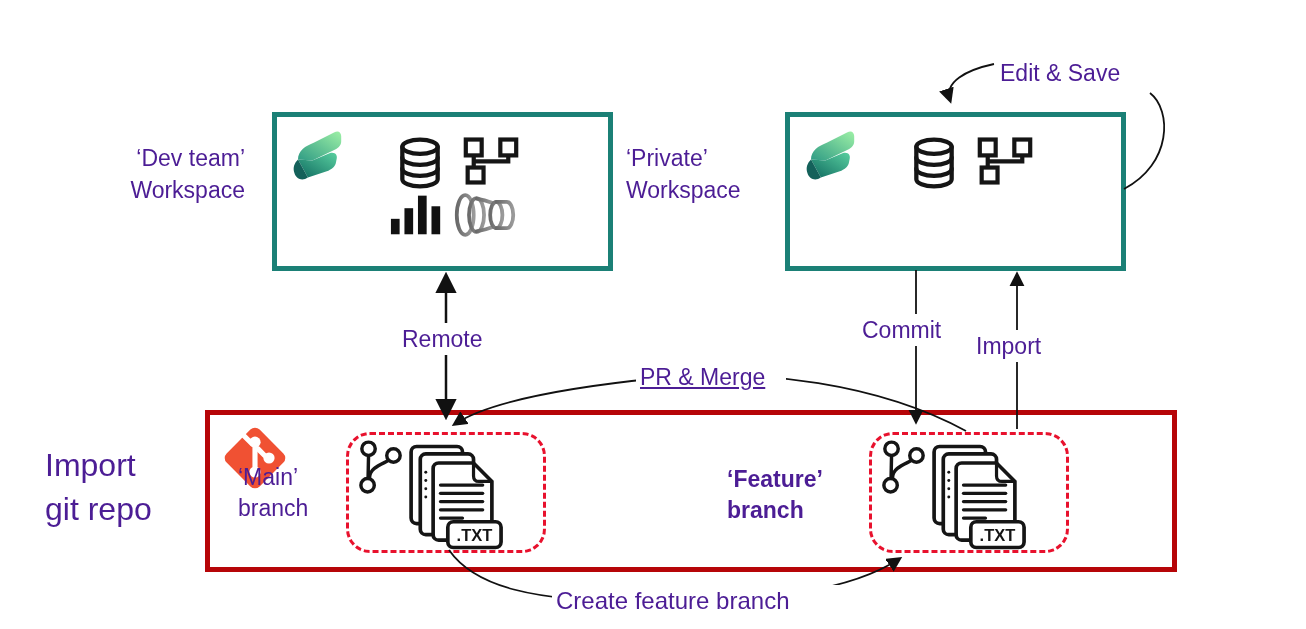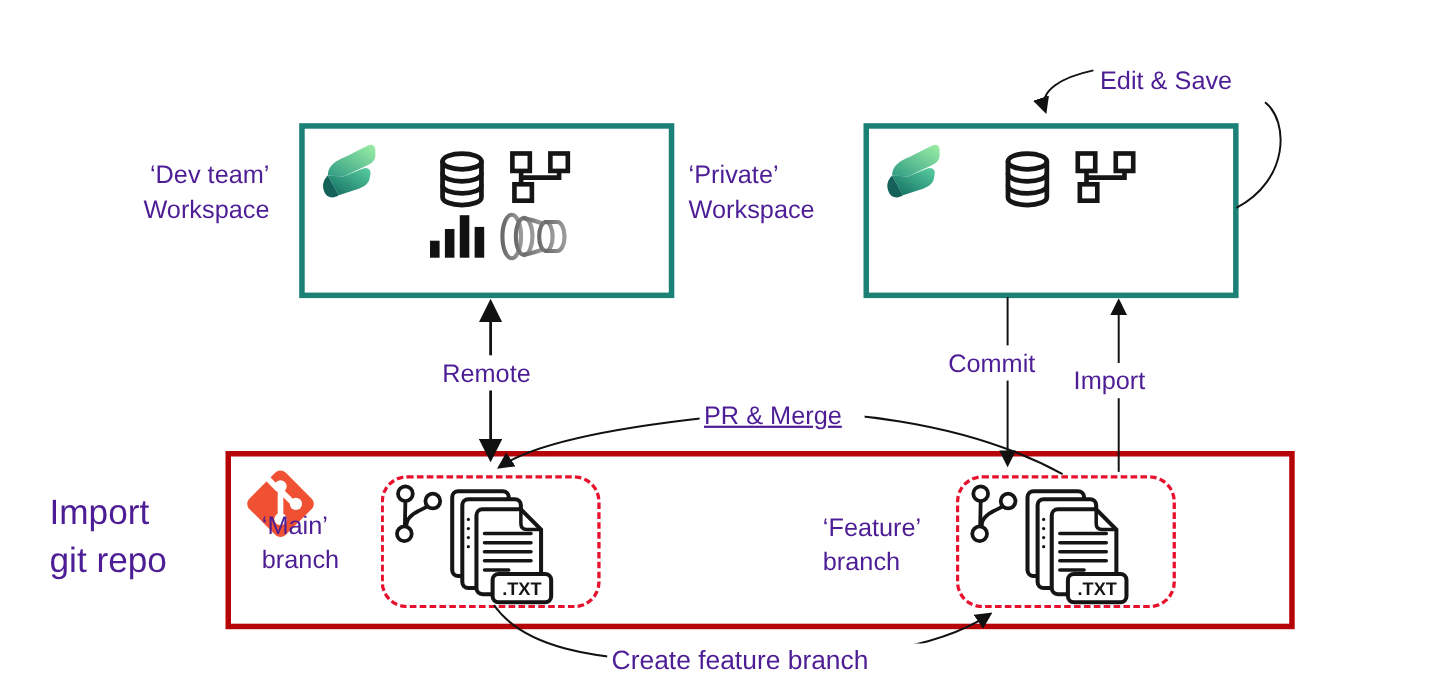--- a/index.html
+++ b/index.html
@@ -252,20 +252,20 @@
   <div class="lbl big" style="left:45px;top:443px;">
     <span class="ln">Import</span>
     <span class="ln">git repo</span>
   </div>
 
   <div class="lbl center" style="left:238px;top:462px;width:100px;line-height:31px;z-index:4;">
     <span class="ln">‘Main’</span>
     <span class="ln">branch</span>
   </div>
 
-  <div class="lbl center" style="left:748px;top:464px;width:114px;line-height:31px;z-index:4;">
+  <div class="lbl center" style="left:727px;top:464px;width:114px;line-height:31px;z-index:4;font-weight:bold;">
     <span class="ln">‘Feature’</span>
     <span class="ln">branch</span>
   </div>
 
   <div class="lbl center whitebg" style="left:552px;top:585px;width:290px;font-size:24px;">Create feature branch</div>
 
 </div>
 
 </body></html>

